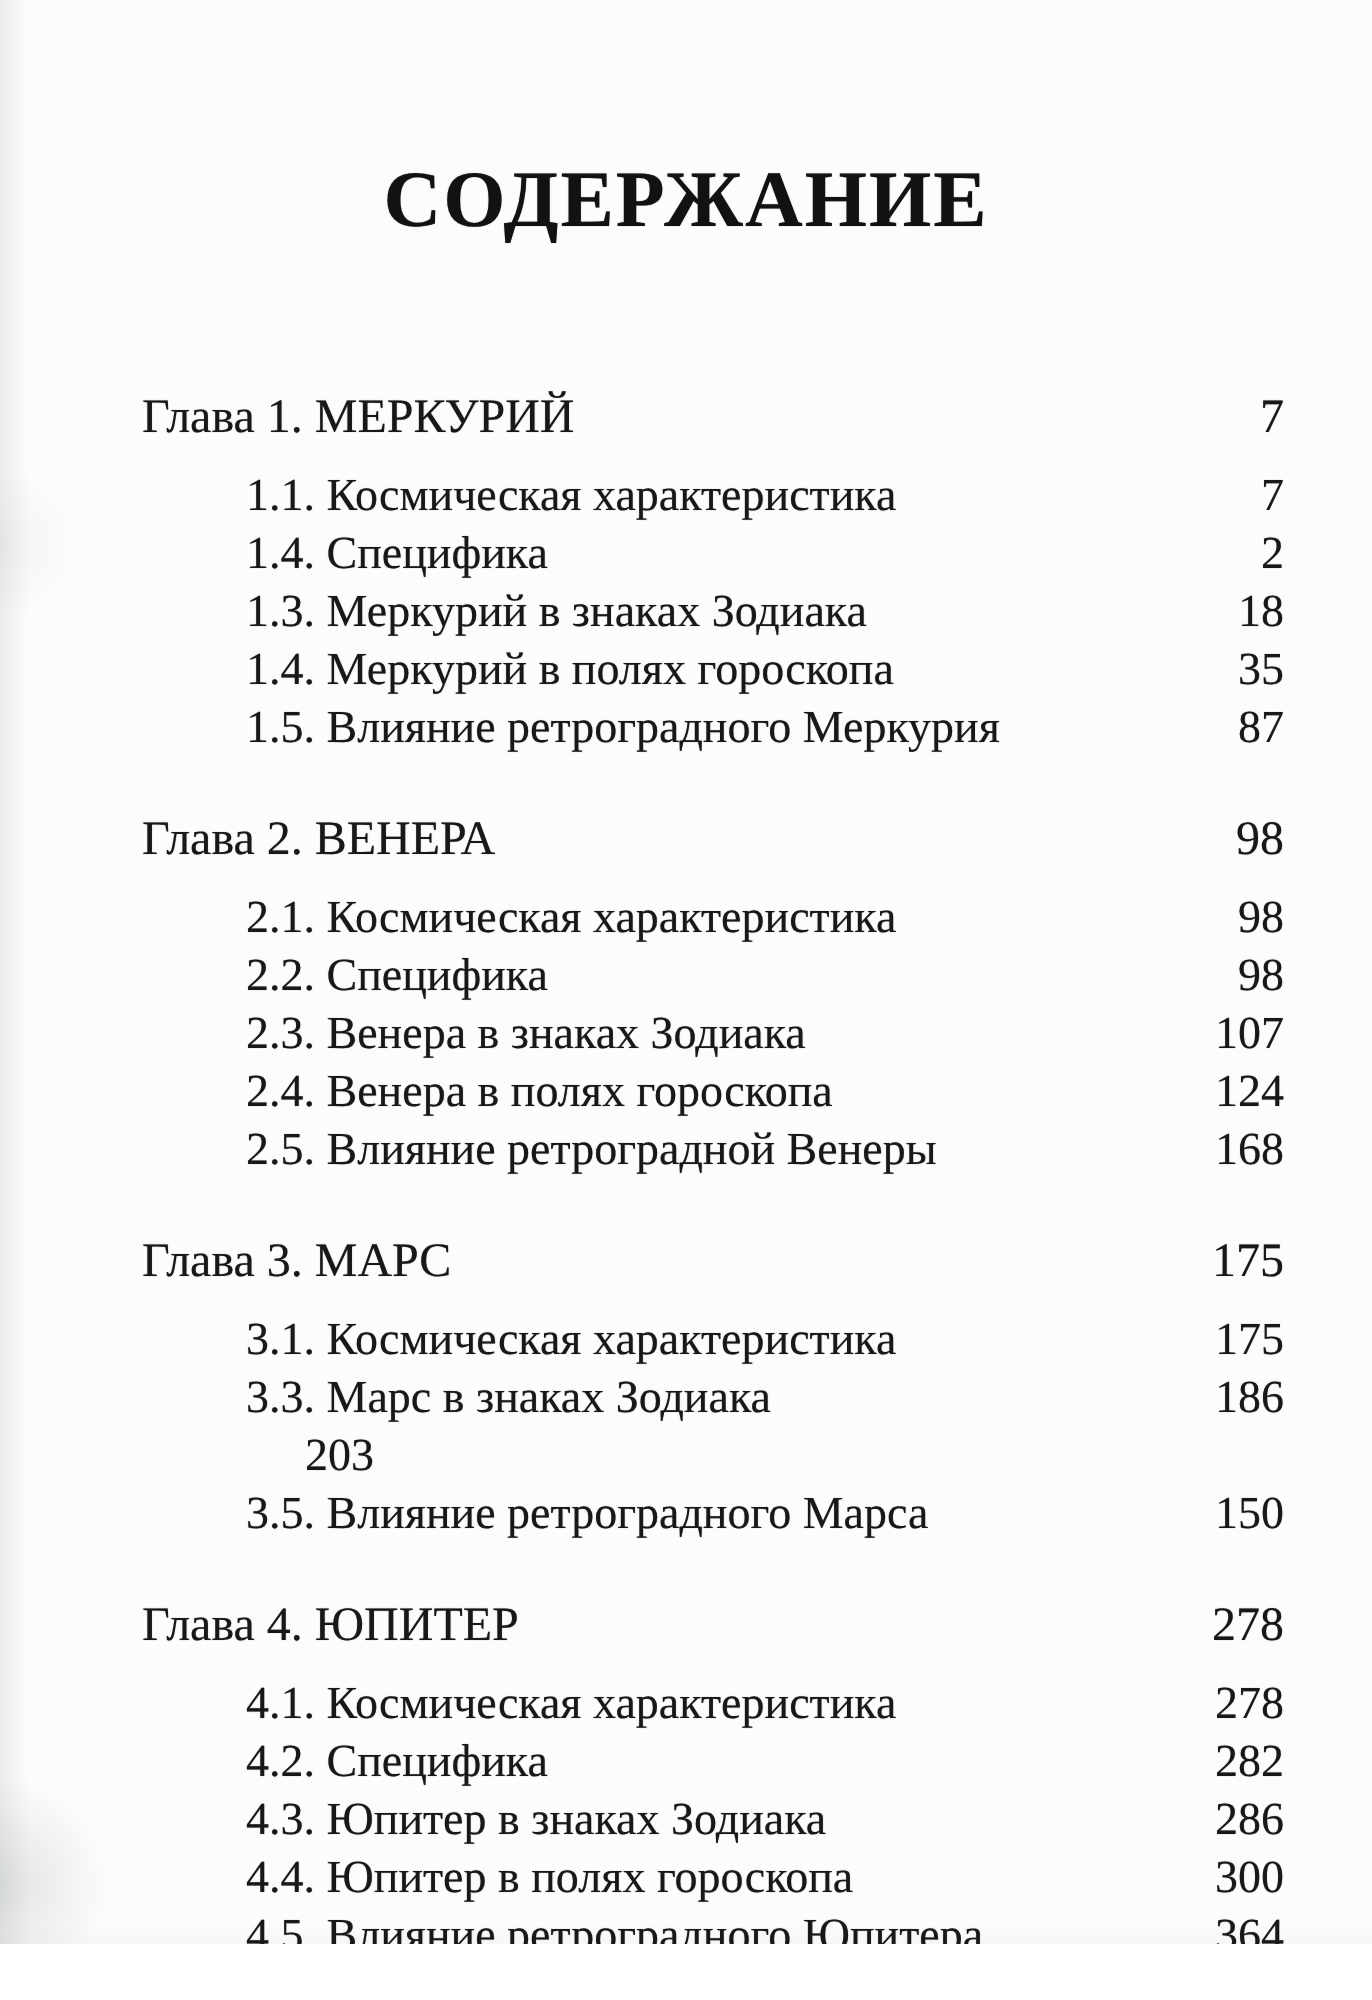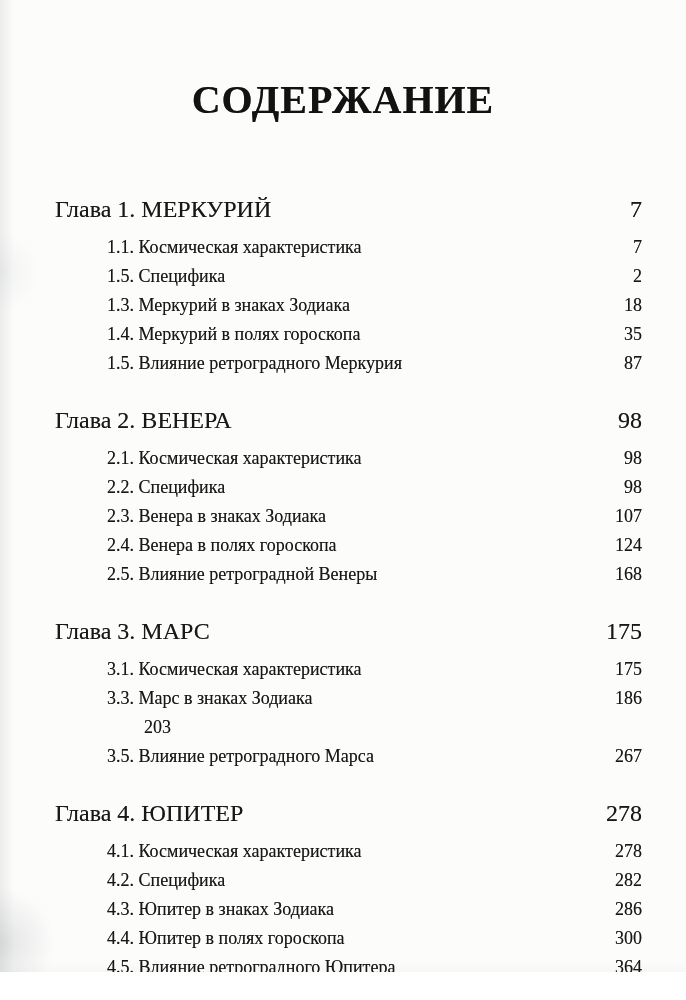--- a/index.html
+++ b/index.html
@@ -35,38 +35,39 @@
   }
   .toc {
     padding: 44px 44px 0 0;
   }
   .chapter {
     margin-bottom: 27px;
   }
   .row {
     display: flex;
     align-items: flex-end;
+    margin-left: 16px;
   }
   .row .label {
     flex: 1 1 auto;
   }
   .row .pagenum {
     flex: 0 0 64px;
     text-align: right;
     white-space: nowrap;
   }
   .row.heading {
     padding-left: 55px;
     font-size: 24px;
     line-height: 30px;
     margin-bottom: 9px;
   }
   .row.item {
     padding-left: 107px;
-    font-size: 18px;
+    font-size: 23px;
     line-height: 29px;
   }
   
   .page-title, .row {
     text-shadow: 0 0 0.5px rgba(20,20,20,0.55);
   }
 </style>
 </head>
 <body>
 
@@ -79,21 +80,21 @@
       <span class="label">Глава 1. МЕРКУРИЙ</span>
       <span class="pagenum">7</span>
     </div>
     <div class="items">
   <div class="row item">
     <span class="label">1.1. Космическая характеристика</span>
     <span class="pagenum">7</span>
   </div>
 
   <div class="row item">
-    <span class="label">1.5. Специфика</span>
+    <span class="label">1.4. Специфика</span>
     <span class="pagenum">2</span>
   </div>
 
   <div class="row item">
     <span class="label">1.3. Меркурий в знаках Зодиака</span>
     <span class="pagenum">18</span>
   </div>
 
   <div class="row item">
     <span class="label">1.4. Меркурий в полях гороскопа</span>
@@ -156,21 +157,21 @@
     <span class="label">3.3. Марс в знаках Зодиака</span>
     <span class="pagenum">186</span>
   </div>
 
   <div class="row item">
     <span class="pagenum">203</span>
   </div>
 
   <div class="row item">
     <span class="label">3.5. Влияние ретроградного Марса</span>
-    <span class="pagenum">267</span>
+    <span class="pagenum">150</span>
   </div>
 </div>
   </section>
 
   <section class="chapter">
     <div class="row heading">
       <span class="label">Глава 4. ЮПИТЕР</span>
       <span class="pagenum">278</span>
     </div>
     <div class="items">

